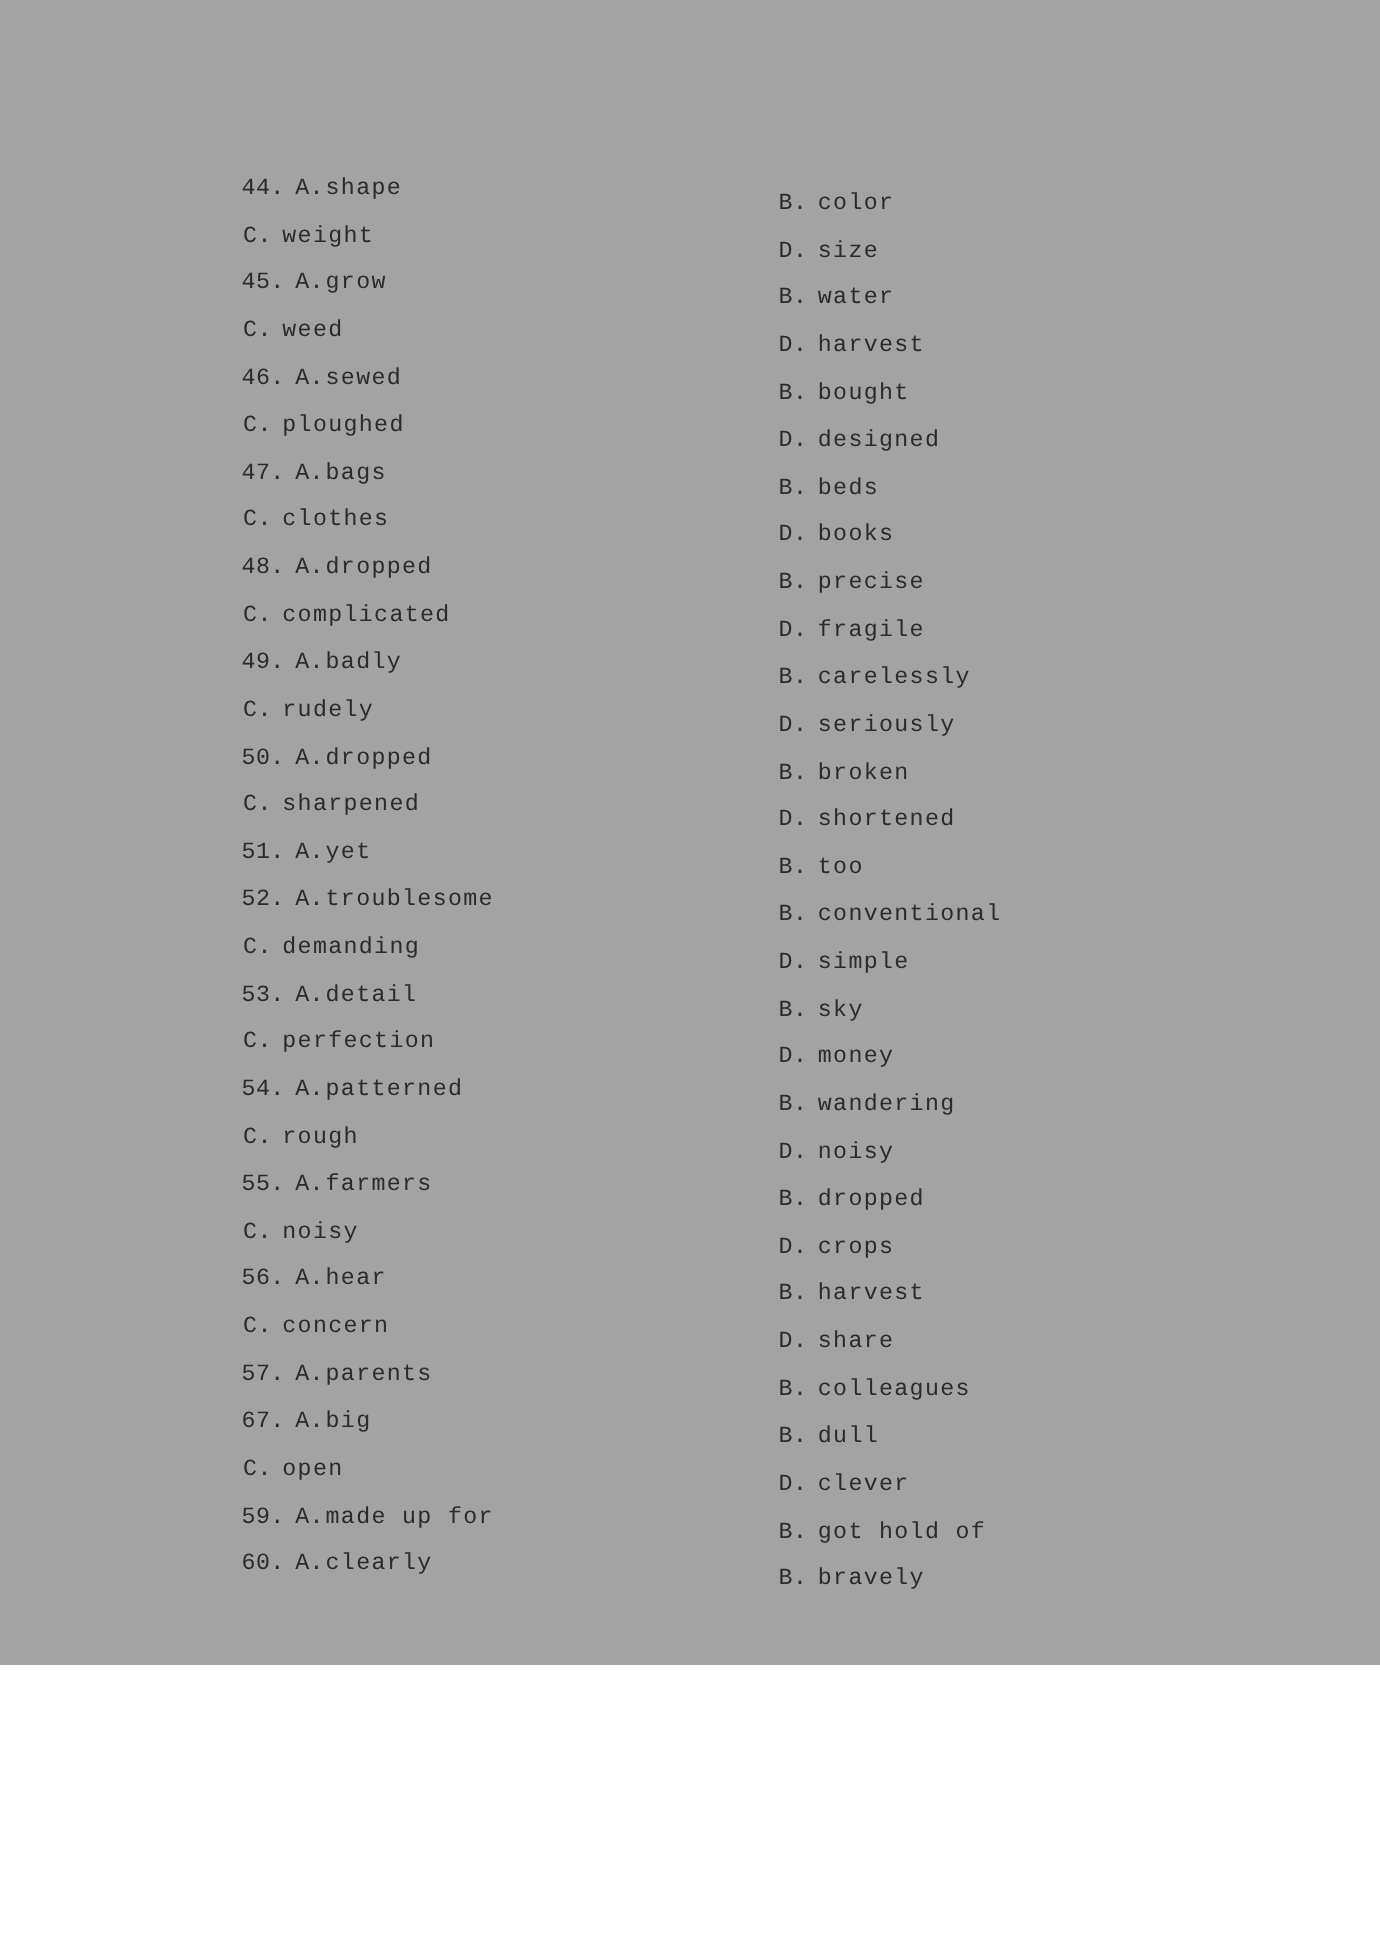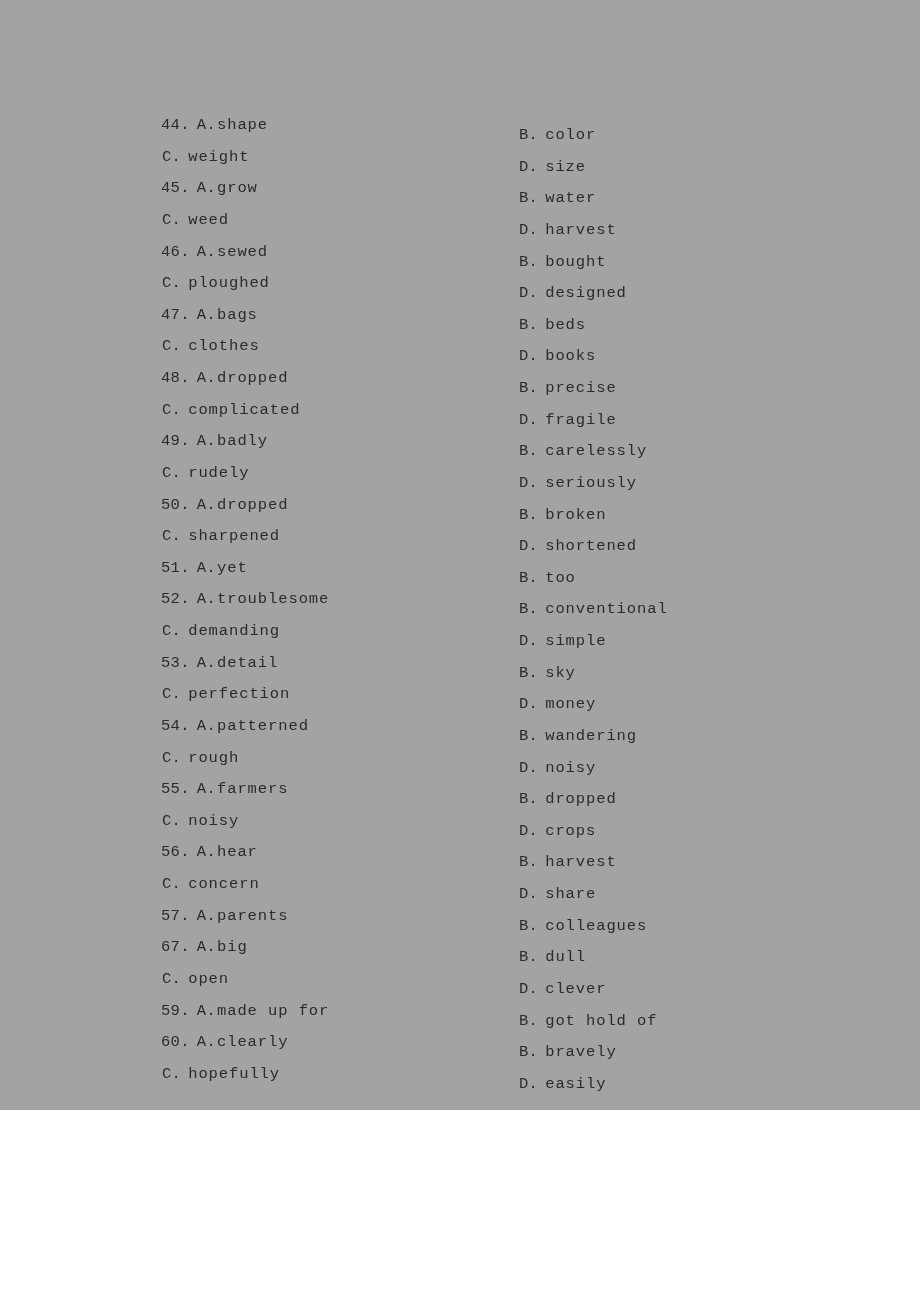--- a/index.html
+++ b/index.html
@@ -236,19 +236,15 @@
         <div class="opt-line line-ab">
           <div class="cell-left"><span class="qnum">59.</span><span class="gap-after-num"></span><span class="lbl">A.</span><span class="gap-after-a"></span><span class="optword">made up for</span></div>
           <div class="cell-right"><span class="lbl">B.</span><span class="gap-after-cd"></span><span class="optword">got hold of</span></div>
         </div>
       </div>
       <div class="question-block">
         <div class="opt-line line-ab">
           <div class="cell-left"><span class="qnum">60.</span><span class="gap-after-num"></span><span class="lbl">A.</span><span class="gap-after-a"></span><span class="optword">clearly</span></div>
           <div class="cell-right"><span class="lbl">B.</span><span class="gap-after-cd"></span><span class="optword">bravely</span></div>
         </div>
-        <div class="opt-line line-cd">
-          <div class="cell-left"><span class="lbl">C.</span><span class="gap-after-cd"></span><span class="optword">hopefully</span></div>
-          <div class="cell-right"><span class="lbl">D.</span><span class="gap-after-cd"></span><span class="optword">easily</span></div>
-        </div>
       </div>
     </div>
 </div>
 
 </body></html>

